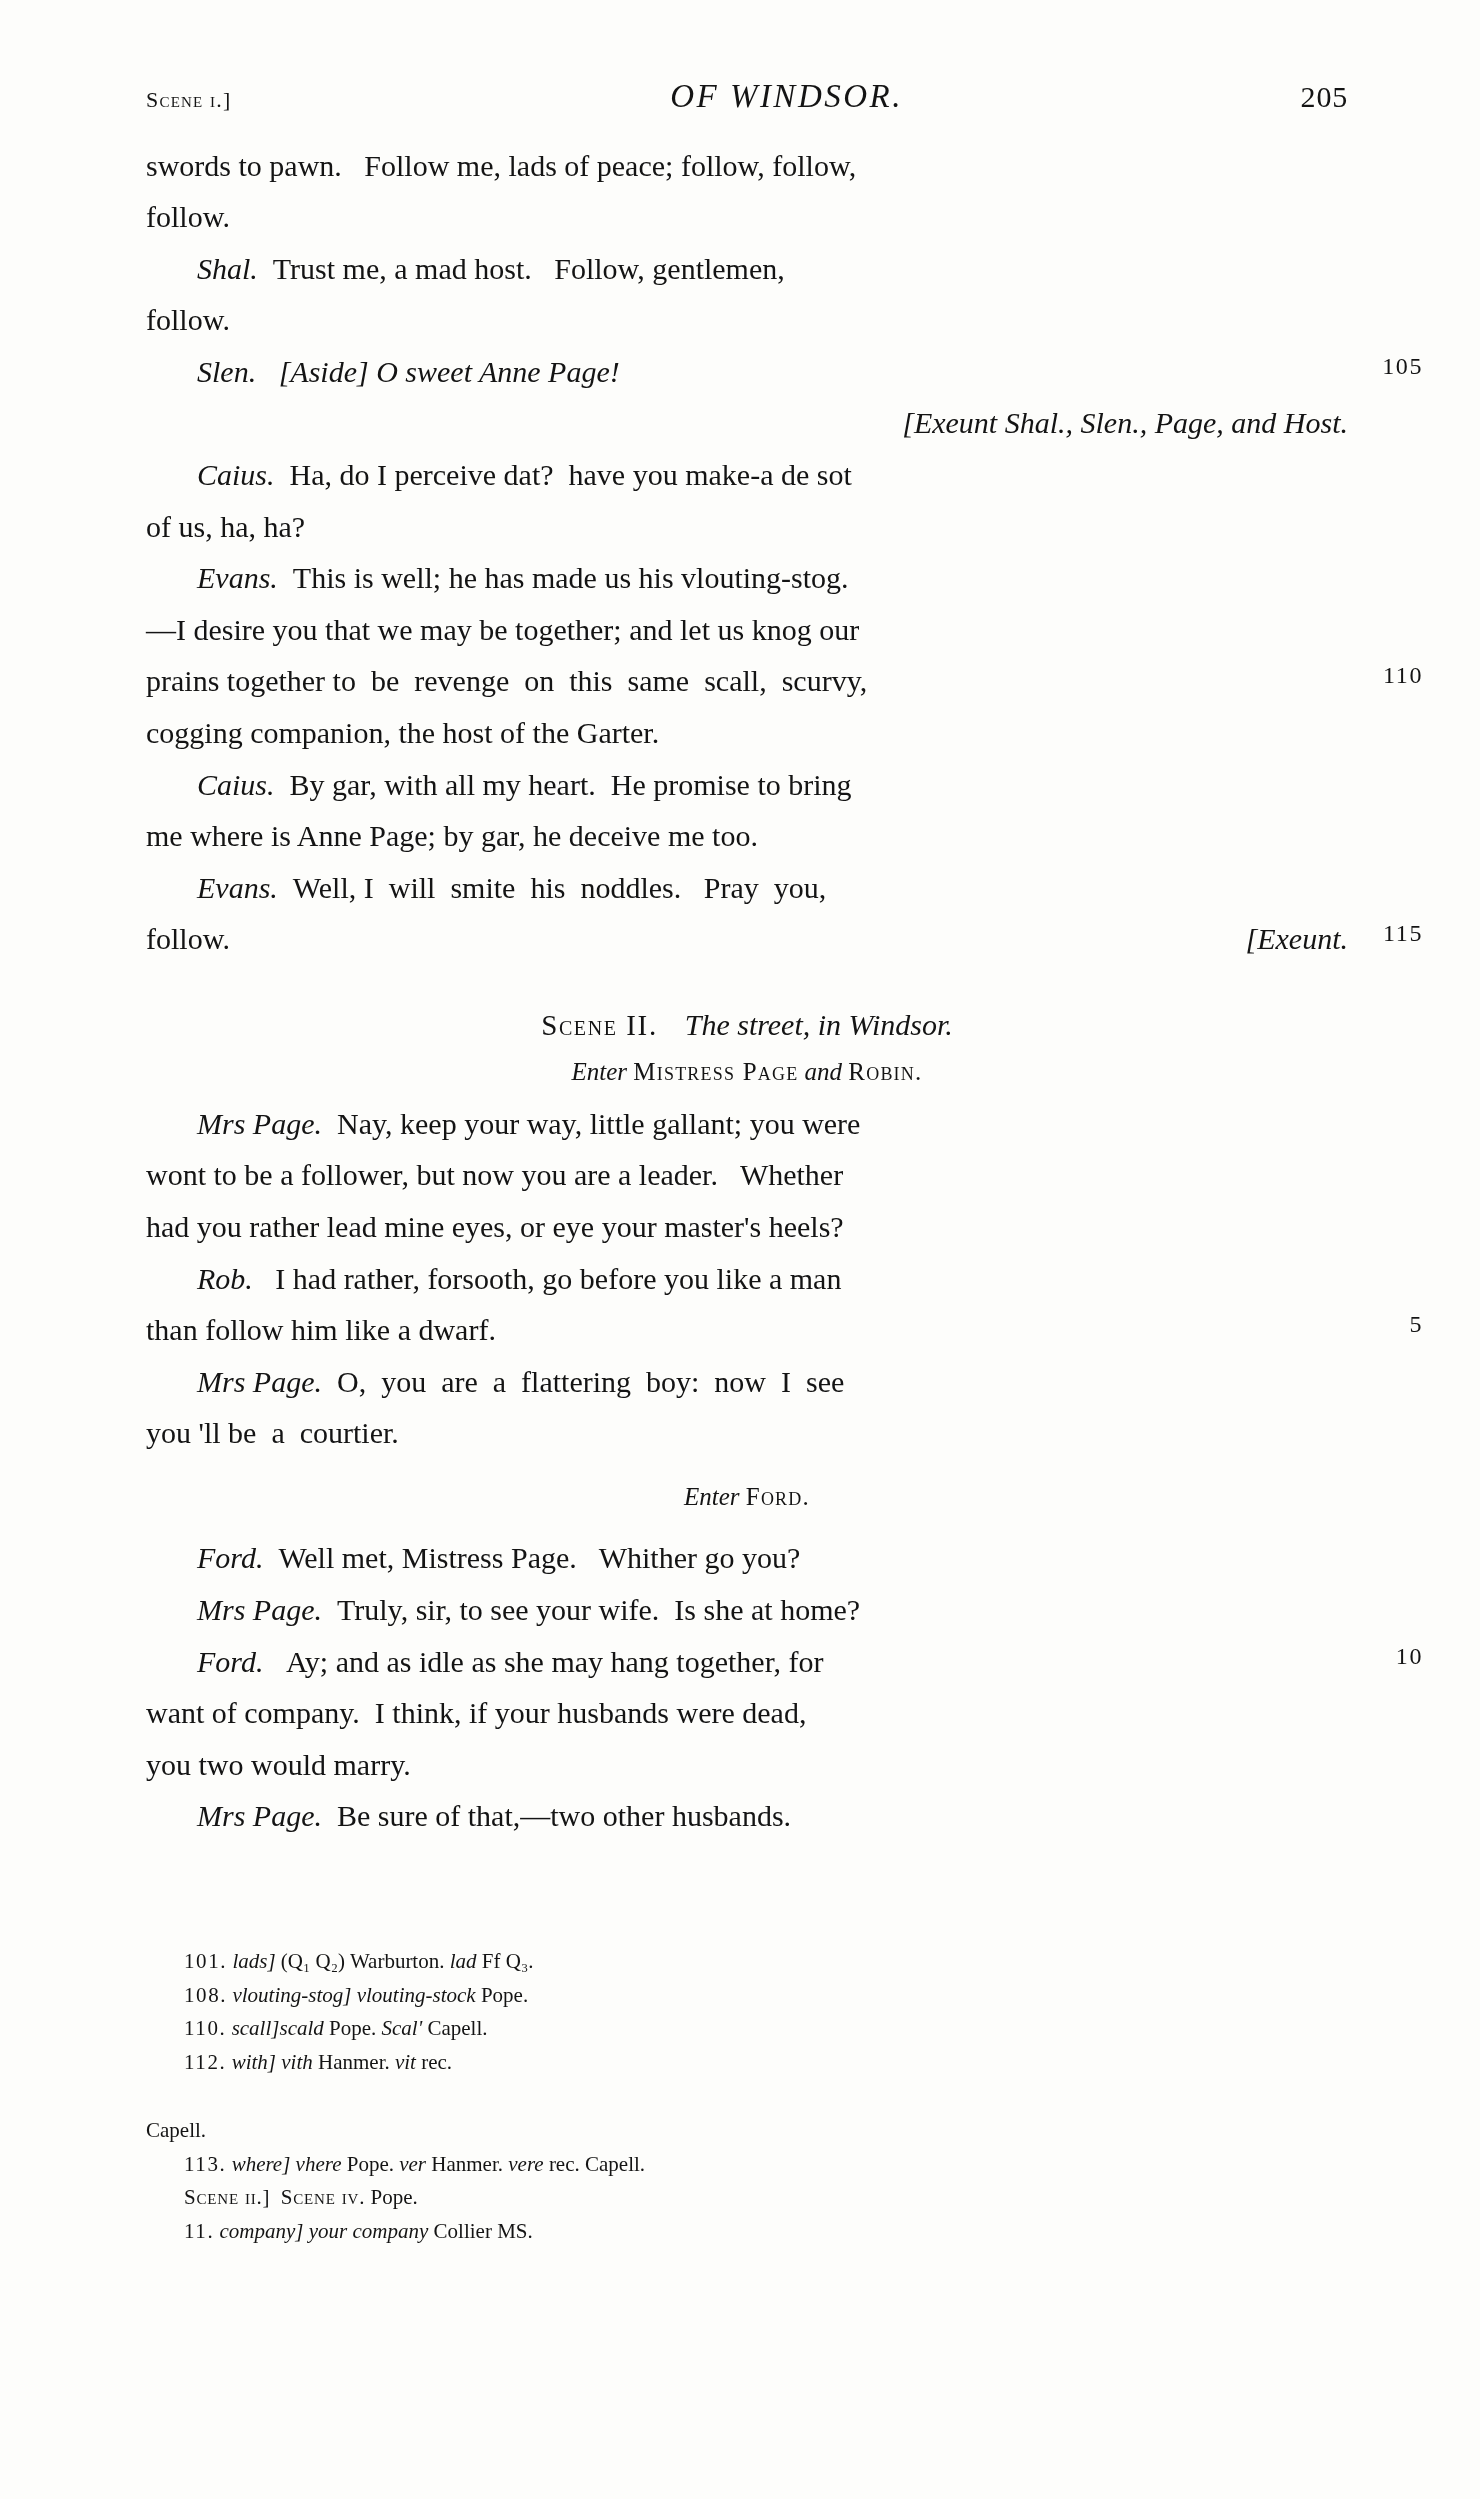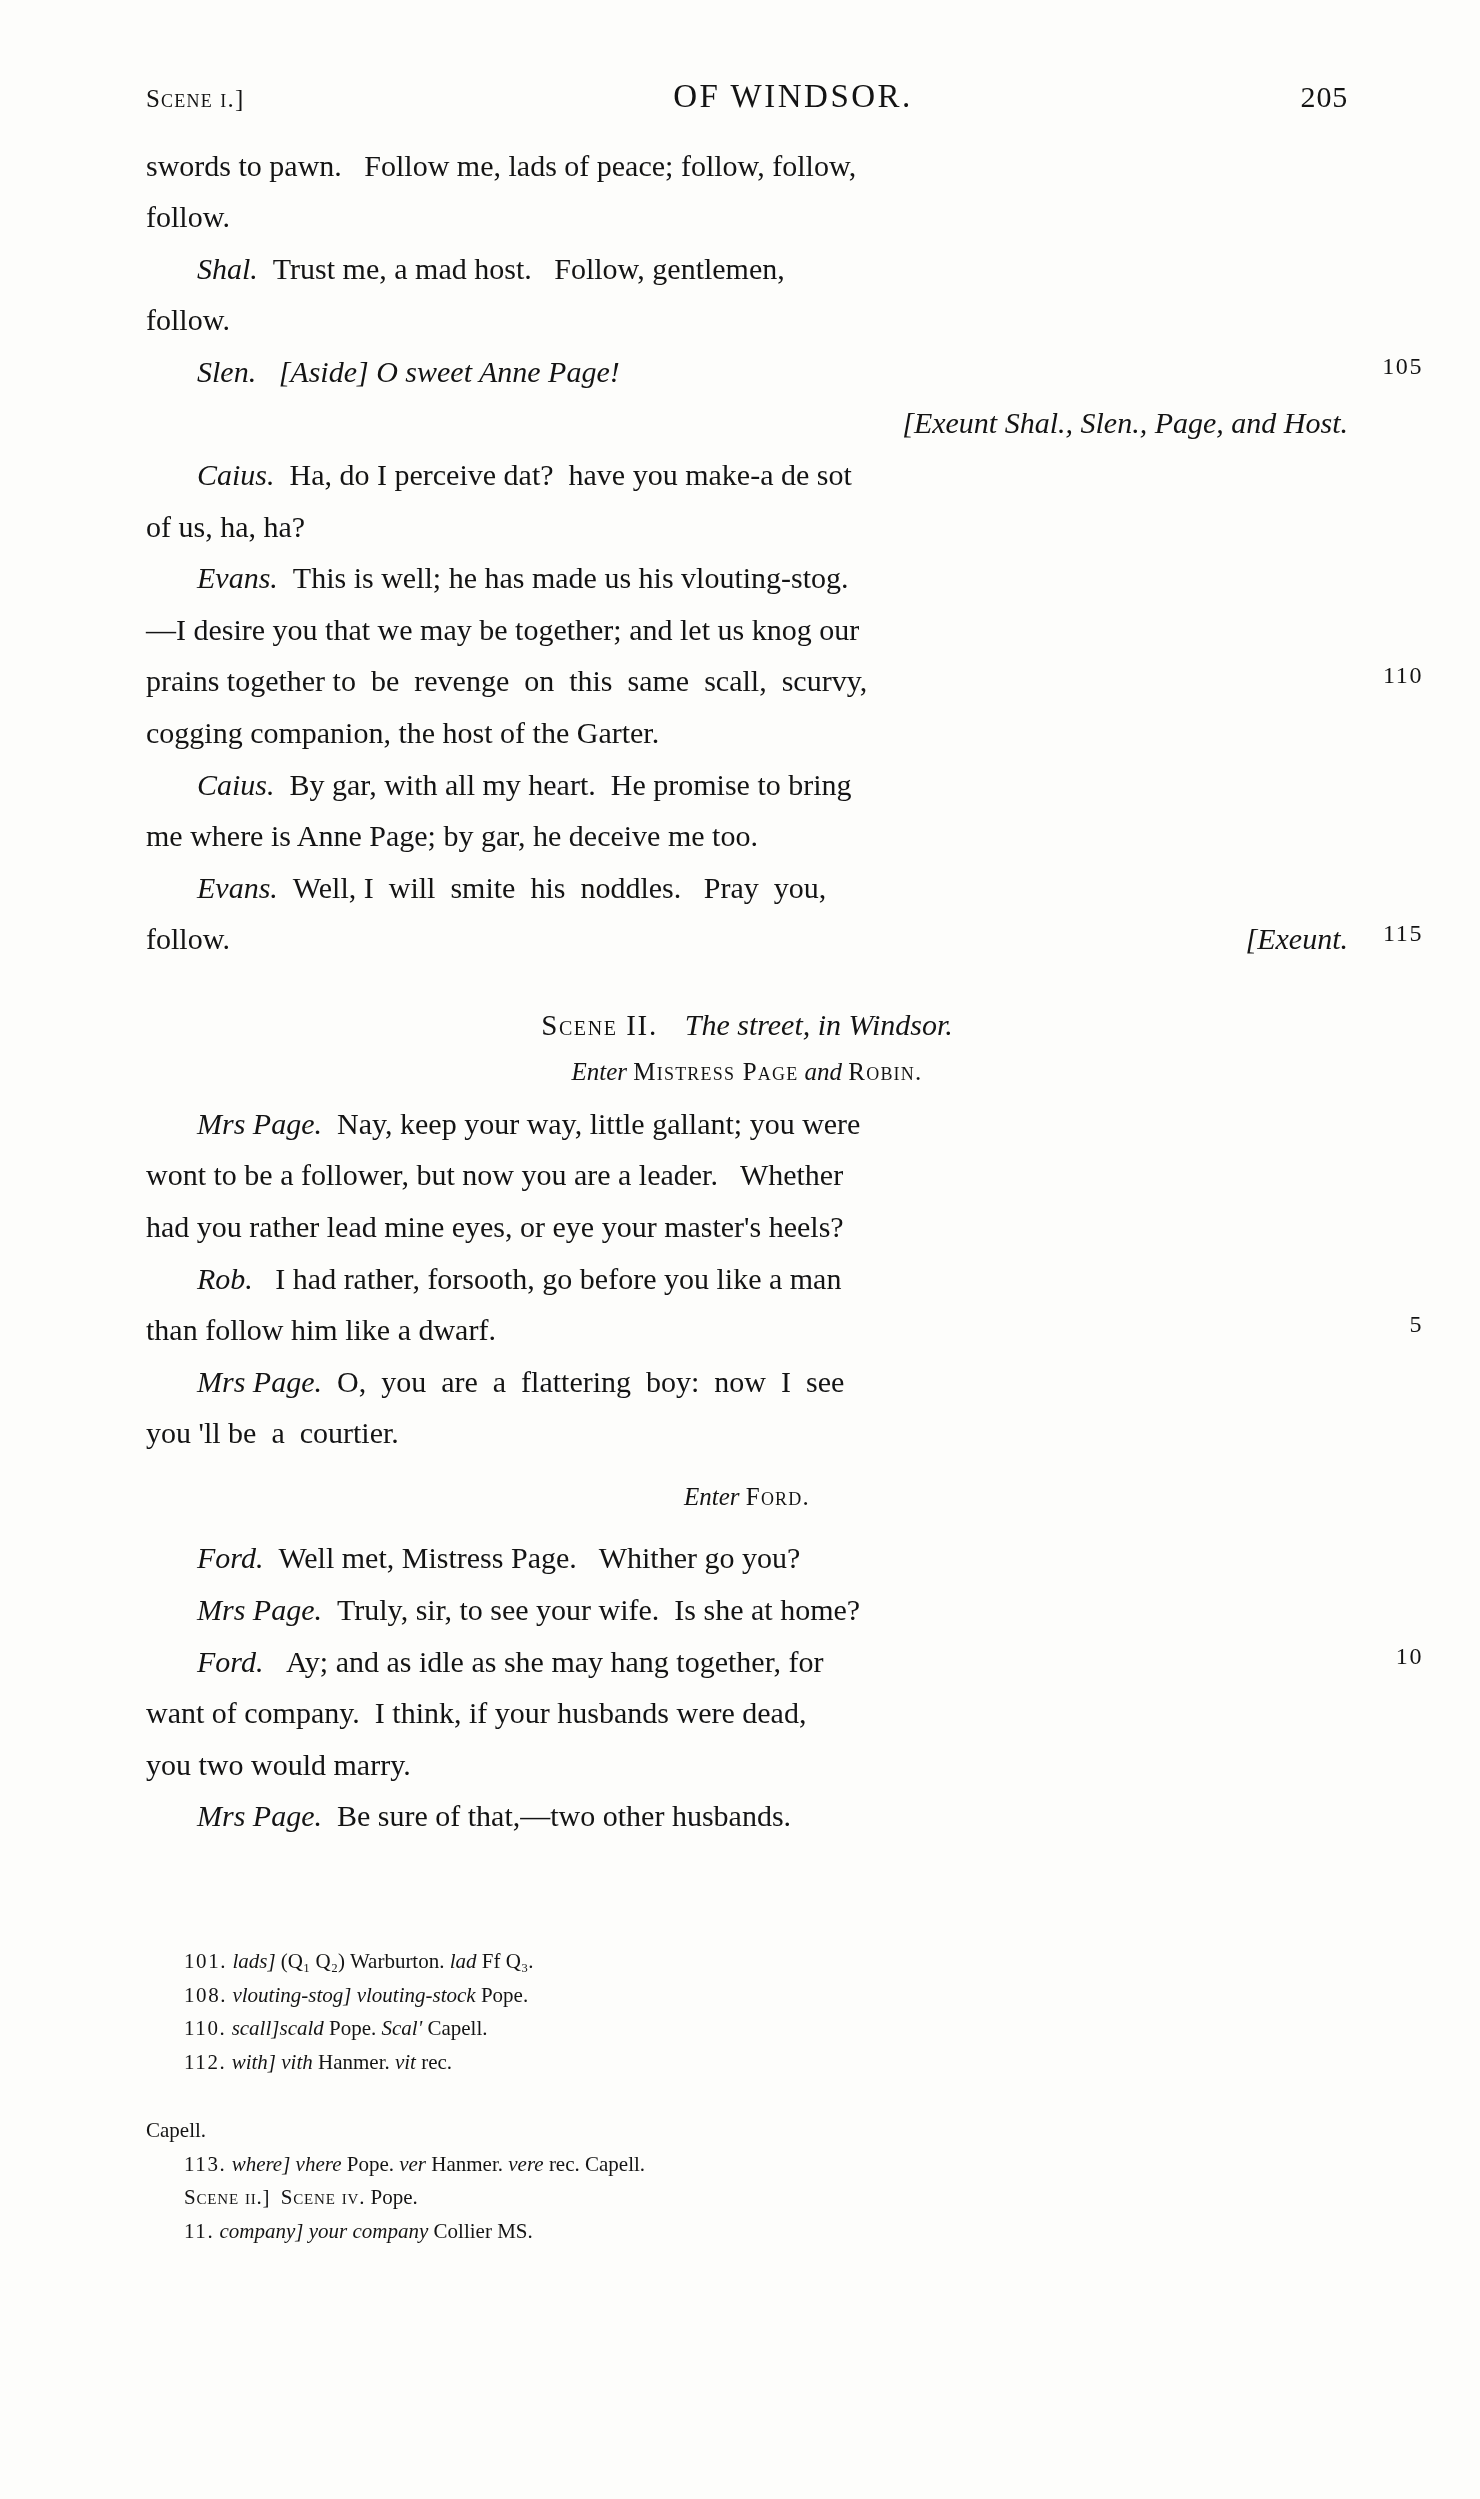--- a/index.html
+++ b/index.html
@@ -33,24 +33,25 @@
   .runhead {
     display: flex;
     align-items: baseline;
     justify-content: space-between;
     font-size: 25px;
     letter-spacing: 0.8px;
     margin-bottom: 8.2px;
   }
   .runhead .left {
     font-variant: small-caps;
-    font-size: 25px;
+    font-size: 22px;
     letter-spacing: 1.2px;
   }
   .runhead .center {
+    font-style: italic;
     font-size: 33px;
     letter-spacing: 2.5px;
     margin-left: 41px;
   }
   .runhead .right {
     font-size: 30px;
     letter-spacing: 0.8px;
   }
 
   

